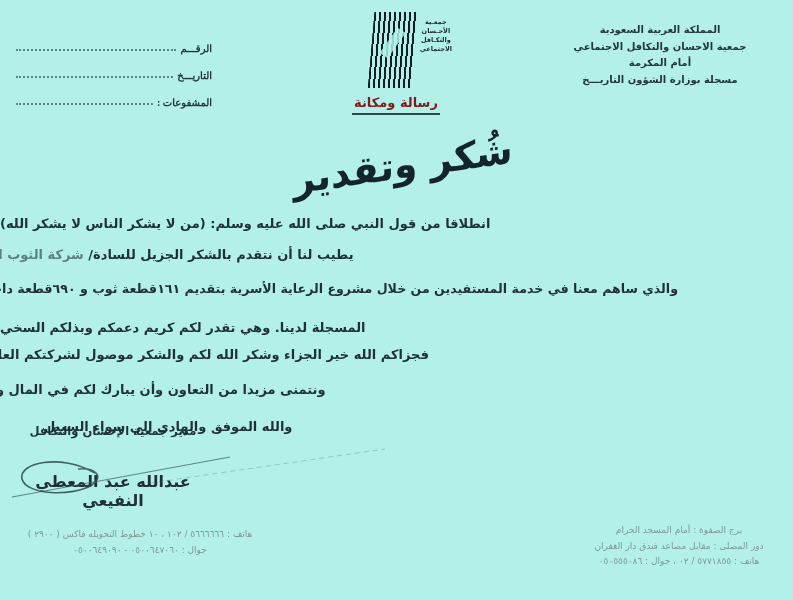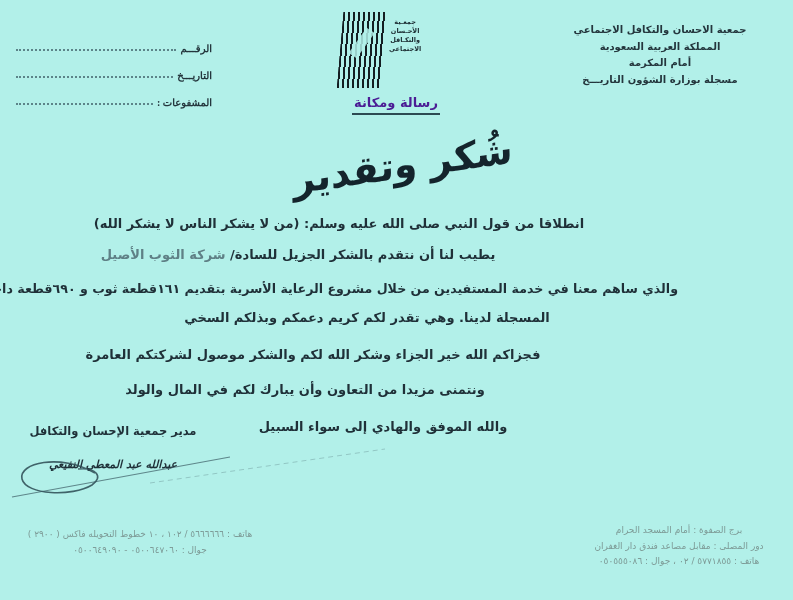--- a/index.html
+++ b/index.html
@@ -15,74 +15,74 @@
     text-align:center; font-size:10px; font-weight:bold;
     line-height:16.5px; color:#24363d;
   }
   
   .fields{position:absolute; top:28px; left:14px; width:198px;}
   .field{display:flex; align-items:flex-end; height:27px;}
   .field-label{font-size:10px; font-weight:bold; color:#24363d; white-space:nowrap; padding-bottom:1px;font-family:Liberation Serif, serif;}
   .field-dots{flex:1; border-bottom:2px dotted #40616a; margin:0 4px 4px 2px; opacity:.75;}
   
   .logo{position:absolute; top:12px; left:340px; width:112px; text-align:center;}
-  .emblem{display:flex; flex-direction:row; justify-content:flex-end; align-items:flex-start; gap:5px; height:80px;}
+  .emblem{display:flex; flex-direction:row; justify-content:flex-start; align-items:flex-start; gap:5px; height:80px;}
   .emblem-words{font-size:6.5px; font-weight:bold; line-height:9px; color:#1b2b31; padding-top:6px; text-align:center;}
   .emblem-stripes{
     position:relative; width:44px; height:76px;
     background:repeating-linear-gradient(90deg,#141e22 0 2px,rgba(0,0,0,0) 2px 5px);
     transform:skewX(-5deg);
   }
   .emblem-stripes::after{
     content:""; position:absolute; left:6px; top:26px; width:30px; height:10px;
     background:#b2f0e9; transform:rotate(-58deg); opacity:.85;
   }
   .logo-caption{
     display:inline-block; margin-top:2px; font-size:13px; font-weight:bold;
-    letter-spacing:.5px; color:#4c1d95; border-bottom:2px solid #2c4a52; padding:0 2px 3px;
+    letter-spacing:.5px; color:#7f1d1d; border-bottom:2px solid #2c4a52; padding:0 2px 3px;
   }
   
   .callig{
     position:absolute; top:126px; left:288px; width:230px; height:78px;
     text-align:center; font-size:38px; font-weight:bold; color:#14242c;
     transform:rotate(-8deg) skewX(-6deg); letter-spacing:-2px; line-height:78px;
     white-space:nowrap;
   }
   
   .bline{
-    position:absolute; left:0; width:678px; text-align:center;
+    position:absolute; left:0; width:678px; text-align:left;
     font-size:13px; font-weight:bold; color:#1f3038; white-space:nowrap;
   }
   .l-hadith{top:216px;}
   .l-salutation{top:247px; transform:translateX(-41px);}
   .l-para1{top:281px; font-size:12.6px;}
-  .l-para2{top:310px;margin-left:28px;}
+  .l-para2{top:320px;}
   .l-thanks{top:347px; transform:translateX(-26px);}
   .l-wish{top:382px; transform:translateX(-34px);}
   .l-closing{top:419px; transform:translateX(44px);}
   .company{color:#5f8086; font-weight:bold;}
   
   .sig-block{position:absolute; top:420px; left:14px; width:198px; text-align:center;}
   .sig-line1{font-size:11.5px; font-weight:bold; line-height:22px;}
   .sig-line2{font-size:11.5px; font-weight:bold; line-height:22px;}
-  .sig-name{font-size:11px; font-weight:bold; margin-top:16px;font-style:italic;}
+  .sig-name{font-size:16px; font-weight:bold; margin-top:30px;}
   .sig-svg{position:absolute; top:435px; left:0; pointer-events:none;}
   
   .footer{position:absolute; font-size:9px; line-height:15.5px; color:#7d9a96; text-align:center;}
   .footer-left{left:26px; top:527px; width:228px;}
   .footer-right{right:16px; top:523px; width:196px;}
 </style>
 </head>
 <body>
 
 <div class="page">
 
   <div class="org-block">
+    <div>المملكة العربية السعودية</div>
     <div>جمعية الاحسان والتكافل الاجتماعي</div>
-    <div>المملكة العربية السعودية</div>
     <div>أمام المكرمة</div>
     <div>مسجلة بوزارة الشؤون التاريـــخ</div>
   </div>
 
   <div class="fields">
     <div class="field">
       <span class="field-label">الرقـــم</span>
       <span class="field-dots"></span>
     </div>
     <div class="field">

